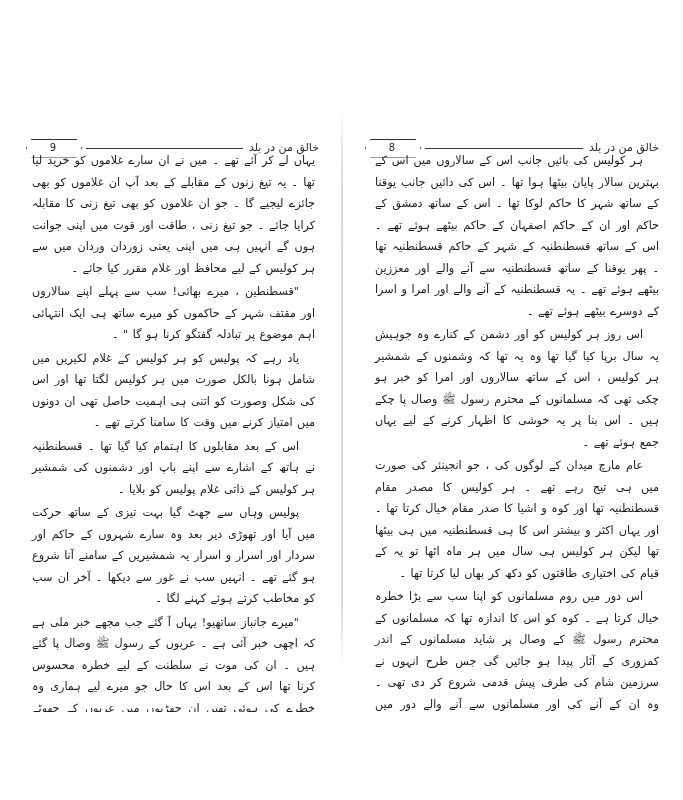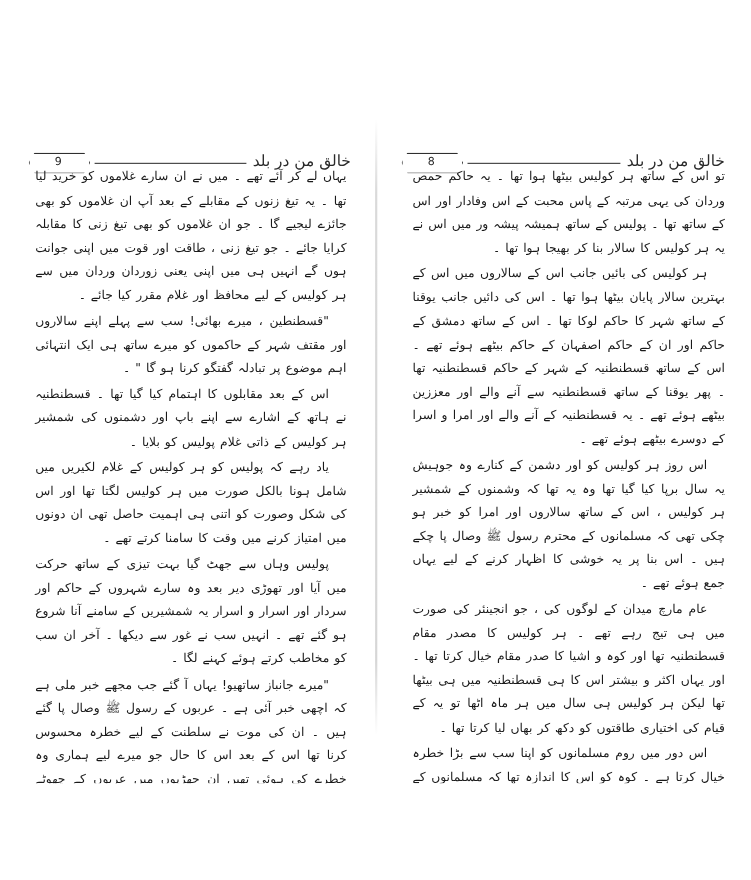--- a/index.html
+++ b/index.html
@@ -65,21 +65,21 @@
     height: 22px;
     display: flex;
     align-items: center;
     direction: rtl;
     font-family: "DejaVu Sans", sans-serif;
   }
   .page-left .header { left: 26px; right: 22px; }
   .page-right .header { left: 24px; right: 24px; }
 
   .book-title {
-    font-size: 14px;
+    font-size: 11px;
     color: #2a2a2a;
     letter-spacing: 0.2px;
     white-space: nowrap;
   }
   .header-rule {
     flex: 1 1 auto;
     height: 1px;
     background: #3a3a3a;
     margin: 0 6px;
     position: relative;
@@ -148,39 +148,38 @@
         <span class="header-rule"></span>
         <span class="folio">
           <span class="diamond"></span>
           <span class="num">9</span>
         </span>
       </div>
 
       <div class="body-text">
         <p>یہاں لے کر آئے تھے ۔ میں نے ان سارے غلاموں کو خرید لیا تھا ۔ یہ تیغ زنوں کے مقابلے کے بعد آپ ان غلاموں کو بھی جائزے لیجیے گا ۔ جو ان غلاموں کو بھی تیغ زنی کا مقابلہ کرایا جائے ۔ جو تیغ زنی ، طاقت اور قوت میں اپنی جوانت ہوں گے انہیں ہی میں اپنی یعنی زوردان وردان میں سے ہر کولیس کے لیے محافظ اور غلام مقرر کیا جائے ۔</p>
         <p class="indent">"قسطنطین ، میرے بھائی! سب سے پہلے اپنے سالاروں اور مقتف شہر کے حاکموں کو میرے ساتھ ہی ایک انتہائی اہم موضوع پر تبادلہ گفتگو کرنا ہو گا " ۔</p>
+        <p class="indent">یاد رہے کہ پولیس کو ہر کولیس کے غلام لکیریں میں شامل ہونا بالکل صورت میں ہر کولیس لگتا تھا اور اس کی شکل وصورت کو اتنی ہی اہمیت حاصل تھی ان دونوں میں امتیاز کرنے میں وقت کا سامنا کرتے تھے ۔</p>
         <p class="indent">اس کے بعد مقابلوں کا اہتمام کیا گیا تھا ۔ قسطنطنیہ نے ہاتھ کے اشارے سے اپنے باپ اور دشمنوں کی شمشیر ہر کولیس کے ذاتی غلام پولیس کو بلایا ۔</p>
-        <p class="indent">یاد رہے کہ پولیس کو ہر کولیس کے غلام لکیریں میں شامل ہونا بالکل صورت میں ہر کولیس لگتا تھا اور اس کی شکل وصورت کو اتنی ہی اہمیت حاصل تھی ان دونوں میں امتیاز کرنے میں وقت کا سامنا کرتے تھے ۔</p>
         <p class="indent">پولیس وہاں سے جھٹ گیا بہت تیزی کے ساتھ حرکت میں آیا اور تھوڑی دیر بعد وہ سارے شہروں کے حاکم اور سردار اور اسرار و اسرار یہ شمشیریں کے سامنے آنا شروع ہو گئے تھے ۔ انہیں سب نے غور سے دیکھا ۔ آخر ان سب کو مخاطب کرتے ہوئے کہنے لگا ۔</p>
         <p class="indent">"میرے جانباز ساتھیو! یہاں آ گئے جب مجھے خبر ملی ہے کہ اچھی خبر آئی ہے ۔ عربوں کے رسول ﷺ وصال پا گئے ہیں ۔ ان کی موت نے سلطنت کے لیے خطرہ محسوس کرنا تھا اس کے بعد اس کا حال جو میرے لیے ہماری وہ خطرے کی ہوئی تھیں ان جھڑپوں میں عربوں کے چھوٹے چھوٹے معمولی لشکروں نے بھی ہمارے جرار لشکروں کو بدترین شکست دی تھی ۔ اس بنا پر میں نے خیال کرنے لگا تھا کہ آنے"</p>
       </div>
     </div>
 
     <div class="page page-right">
       <div class="header">
         <span class="book-title">خالق من در بلد</span>
         <span class="header-rule"></span>
         <span class="folio">
           <span class="diamond"></span>
           <span class="num">8</span>
         </span>
       </div>
 
       <div class="body-text">
-        <p>تو اس کے ساتھ ہر کولیس بیٹھا ہوا تھا ۔ یہ حاکم حمص وردان کی یہی مرتبہ کے پاس محبت کے اس وفادار اور اس کے ساتھ تھا ۔ پولیس کے ساتھ ہمیشہ پیشہ ور میں اس نے یہ ہر کولیس کا سالار بنا کر بھیجا ہوا تھا ۔</p>
         <p class="indent">ہر کولیس کی بائیں جانب اس کے سالاروں میں اس کے بہترین سالار پایان بیٹھا ہوا تھا ۔ اس کی دائیں جانب یوقنا کے ساتھ شہر کا حاکم لوکا تھا ۔ اس کے ساتھ دمشق کے حاکم اور ان کے حاکم اصفہان کے حاکم بیٹھے ہوئے تھے ۔ اس کے ساتھ قسطنطنیہ کے شہر کے حاکم قسطنطنیہ تھا ۔ پھر یوقنا کے ساتھ قسطنطنیہ سے آنے والے اور معززین بیٹھے ہوئے تھے ۔ یہ قسطنطنیہ کے آنے والے اور امرا و اسرا کے دوسرے بیٹھے ہوئے تھے ۔</p>
         <p class="indent">اس روز ہر کولیس کو اور دشمن کے کنارے وہ جوہیش یہ سال برپا کیا گیا تھا وہ یہ تھا کہ وشمنوں کے شمشیر ہر کولیس ، اس کے ساتھ سالاروں اور امرا کو خبر ہو چکی تھی کہ مسلمانوں کے محترم رسول ﷺ وصال پا چکے ہیں ۔ اس بنا پر یہ خوشی کا اظہار کرنے کے لیے یہاں جمع ہوئے تھے ۔</p>
         <p class="indent">عام مارچ میدان کے لوگوں کی ، جو انجینئر کی صورت میں ہی تیج رہے تھے ۔ ہر کولیس کا مصدر مقام قسطنطنیہ تھا اور کوہ و اشیا کا صدر مقام خیال کرتا تھا ۔ اور یہاں اکثر و بیشتر اس کا ہی قسطنطنیہ میں ہی بیٹھا تھا لیکن ہر کولیس ہی سال میں ہر ماہ اٹھا تو یہ کے قیام کی اختیاری طاقتوں کو دکھ کر بھاں لیا کرتا تھا ۔</p>
         <p class="indent">اس دور میں روم مسلمانوں کو اپنا سب سے بڑا خطرہ خیال کرتا ہے ۔ کوہ کو اس کا اندازہ تھا کہ مسلمانوں کے محترم رسول ﷺ کے وصال پر شاید مسلمانوں کے اندر کمزوری کے آثار پیدا ہو جائیں گی جس طرح انہوں نے سرزمین شام کی طرف پیش قدمی شروع کر دی تھی ۔ وہ ان کے آنے کی اور مسلمانوں سے آنے والے دور میں رومیوں کے لیے ایک خطرہ بننے لگے تھے ۔</p>
 
       </div>
     </div>
 
     <div class="gutter"></div>
   </div>

